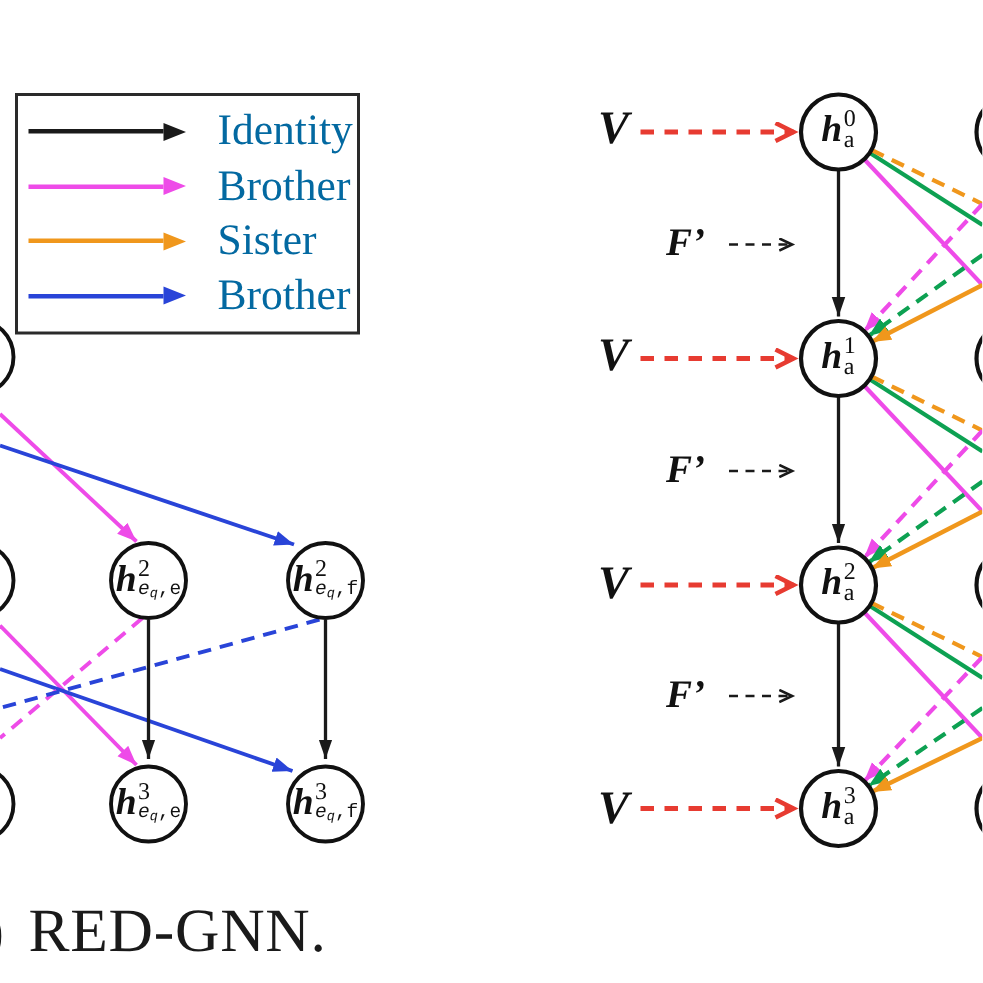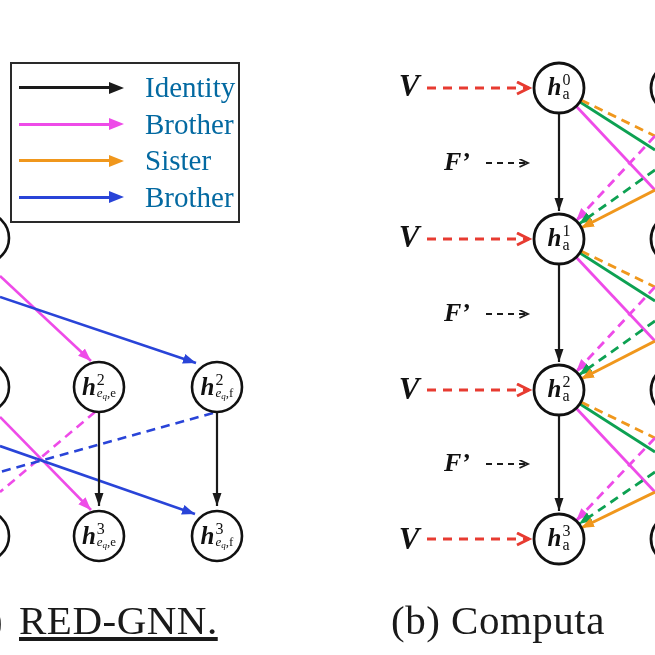--- a/index.html
+++ b/index.html
@@ -15,21 +15,21 @@
   .lline{display:inline-block;width:90px;height:3px;}
   .lhead{display:inline-block;width:0;height:0;border-top:6px solid transparent;
          border-bottom:6px solid transparent;border-left:15px solid #000;}
   .ltext{font-size:29px;line-height:1;margin-left:14px;color:#0369a1;}
   
   .nlabel{position:absolute;transform:translate(-50%,-53%);display:flex;align-items:center;
           white-space:nowrap;pointer-events:none;}
   .nl-h{font-style:italic;font-weight:700;font-size:25px;line-height:1;}
   .nl-stack{display:inline-flex;flex-direction:column;align-items:flex-start;margin-left:1px;}
   .nl-sup{font-size:16px;line-height:0.85;}
-  .nl-sub{font-size:13px;line-height:0.9;}
+  .nl-sub{font-size:13px;line-height:0.9;font-family:Liberation Mono, monospace;}
   .nl-sub .ital{font-style:italic;}
   .nl-sub .tiny{font-size:9px;vertical-align:-2px;}
   .nl-sub-b{font-size:16px;line-height:0.9;}
   
   .vlabel{position:absolute;transform:translate(-50%,-50%);font-style:italic;font-weight:700;
           font-size:31px;line-height:1;pointer-events:none;}
   .flabel{position:absolute;transform:translate(-50%,-50%);font-style:italic;font-weight:700;
           font-size:26px;line-height:1;pointer-events:none;}
   
   .caption{position:absolute;top:598px;font-size:41px;line-height:1.1;letter-spacing:0.5px;
@@ -227,16 +227,15 @@
   <div class="vlabel" style="left:409px;top:85px;">V</div>
   <div class="vlabel" style="left:409px;top:236px;">V</div>
   <div class="vlabel" style="left:409px;top:388px;">V</div>
   <div class="vlabel" style="left:409px;top:538px;">V</div>
 
   <div class="flabel" style="left:457px;top:162px;">F’</div>
   <div class="flabel" style="left:457px;top:313px;">F’</div>
   <div class="flabel" style="left:457px;top:463px;">F’</div>
 
   <div class="caption" style="left:-11px;">)</div>
-  <div class="caption" style="left:19px;text-decoration:underline;">RED-GNN.</div>
-  <div class="caption" style="left:391px;">(b) Computa</div>
+  <div class="caption" style="left:19px;">RED-GNN.</div>
 
 </div>
 
 </body></html>

